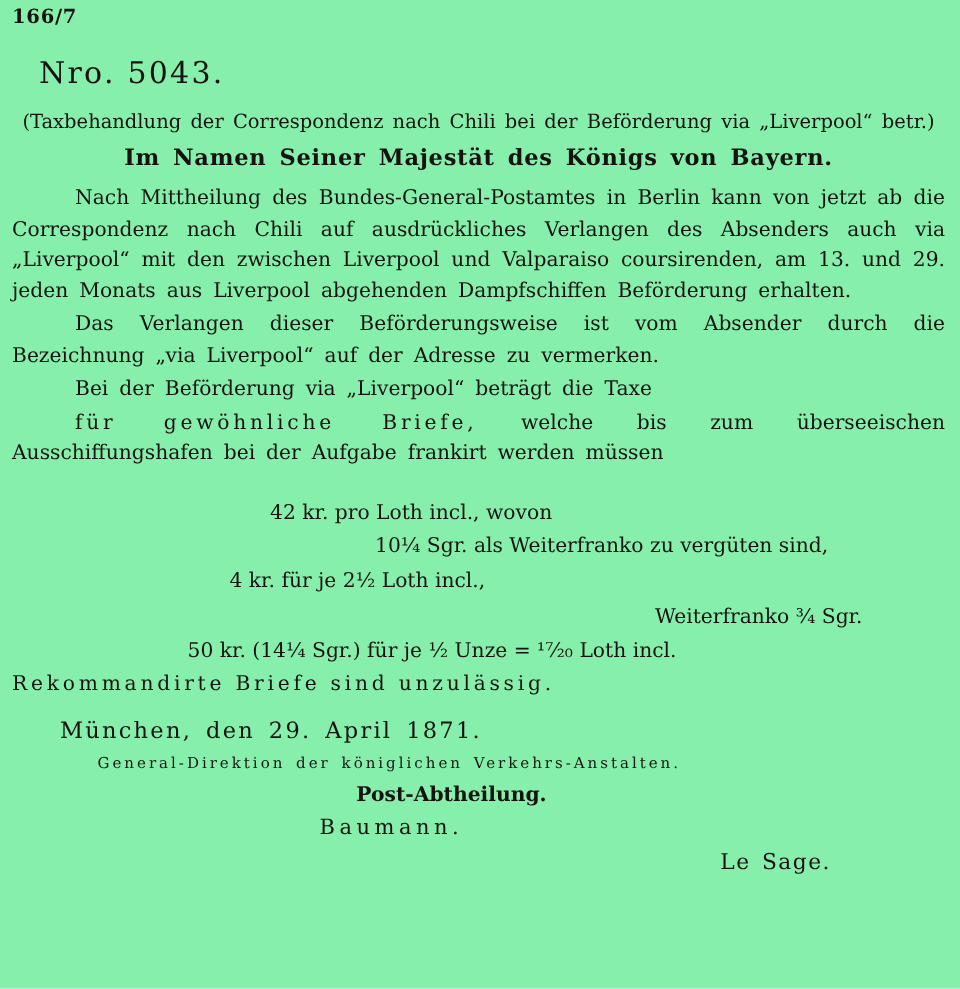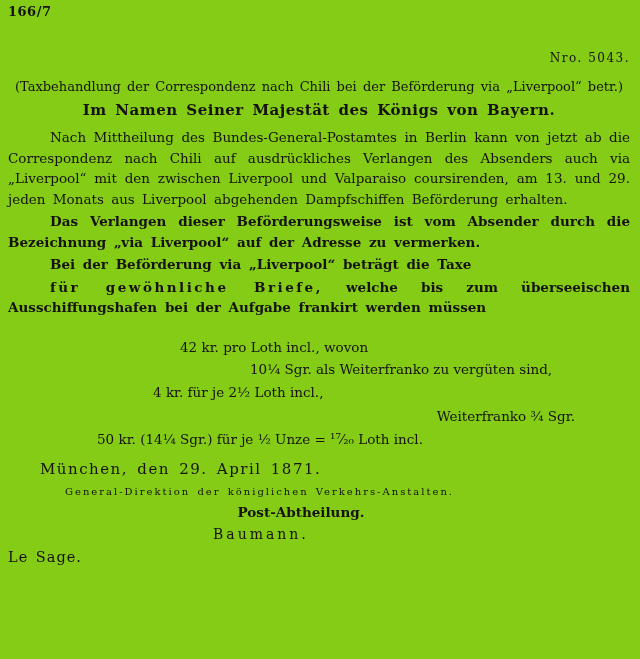--- a/index.html
+++ b/index.html
@@ -7,34 +7,33 @@
     width: 640px; height: 659px;
     background: #ffffff;
     font-family: "DejaVu Serif", "Liberation Serif", serif;
     color: #151210;
   }
   .page {
     box-sizing: border-box;
     position: relative;
     width: 640px; height: 659px;
     padding: 4px 10px 0 8px;
-    background: #84cc16;
+    background: #86efac;
     overflow: hidden;
   }
   .page-ref {
     font-size: 13px;
     font-weight: bold;
     letter-spacing: 0.5px;
   }
   .doc-number {
-    margin-top: 32px;
+    margin-top: 17px;
     margin-left: 18px;
-    font-size: 12px;
+    font-size: 20px;
     letter-spacing: 1.5px;
-    text-align: right;
   }
   .subject {
     margin-top: 14px;
     text-align: center;
     font-size: 13px;
     word-spacing: 2px;
   }
   .heading {
     margin-top: 7px;
     text-align: center;
@@ -47,50 +46,50 @@
     margin-top: 8px;
     font-size: 13.5px;
     line-height: 20.5px;
   }
   .para {
     text-align: justify;
     text-indent: 42px;
     word-spacing: 3px;
     margin: 0;
   }
-  .para + .para { margin-top: 2px; font-weight: bold; }
+  .para + .para { margin-top: 2px; }
   .gesperrt { letter-spacing: 2.5px; }
   .rate-line { white-space: nowrap; }
   .rate-letters      { margin-top: 19px; margin-left: 172px; }
   .rate-forward      { margin-top: 2px;  margin-left: 242px; }
   .clause-printed    { margin-top: 2px;  margin-left: 29px; }
   .rate-printed      { margin-top: 2px;  margin-left: 145px; }
   .forward-printed   { margin-top: 4px;  text-align: right; padding-right: 55px; }
   .clause-unpaid     { margin-top: 6px;  margin-left: 25px; }
-  .rate-unpaid       { margin-top: 2px;  margin-left: 89px; }
+  .rate-unpaid       { margin-top: 2px;  margin-left: 117px; }
   .registered-note   { margin-top: 2px;  margin-left: 0; }
   .dateline {
     margin-top: 11px; margin-left: 32px;
     font-size: 15px; letter-spacing: 1.5px; word-spacing: 3px;
   }
   .authority {
     margin-top: 8px; margin-left: 57px;
     font-size: 10px; letter-spacing: 2px; word-spacing: 2px;
   }
   .department {
     margin-top: 7px; text-align: center;
     font-size: 13.5px; font-weight: bold;
     transform: translateX(-18px);
   }
   .signature {
     margin-top: 6px; margin-left: 205px;
     font-size: 14px; letter-spacing: 3px;
   }
   .countersignature {
-    margin-top: 7px; text-align: left; padding-right: 76px;
+    margin-top: 7px; text-align: right; padding-right: 76px;
     font-size: 14.5px; letter-spacing: 1px; word-spacing: 2px;
   }
 </style>
 </head>
 <body>
 
 <div class="page">
 
   <div class="page-ref">166/7</div>
 
@@ -115,20 +114,21 @@
     <div class="rate-line rate-forward">10¼ Sgr. als Weiterfranko zu vergüten sind,</div>
 
 
     <div class="rate-line rate-printed">4 kr. für je 2½ Loth incl.,</div>
 
     <div class="forward-printed">Weiterfranko ¾ Sgr.</div>
 
 
     <div class="rate-line rate-unpaid">50 kr. (14¼ Sgr.) für je ½ Unze = ¹⁷⁄₂₀ Loth incl.</div>
 
+    <div class="rate-line registered-note gesperrt">Rekommandirte Briefe sind unzulässig.</div>
   </div>
 
   <div class="dateline">München, den 29. April 1871.</div>
 
   <div class="authority gesperrt">General-Direktion der königlichen Verkehrs-Anstalten.</div>
 
   <div class="department">Post-Abtheilung.</div>
 
   <div class="signature">Baumann.</div>
 

